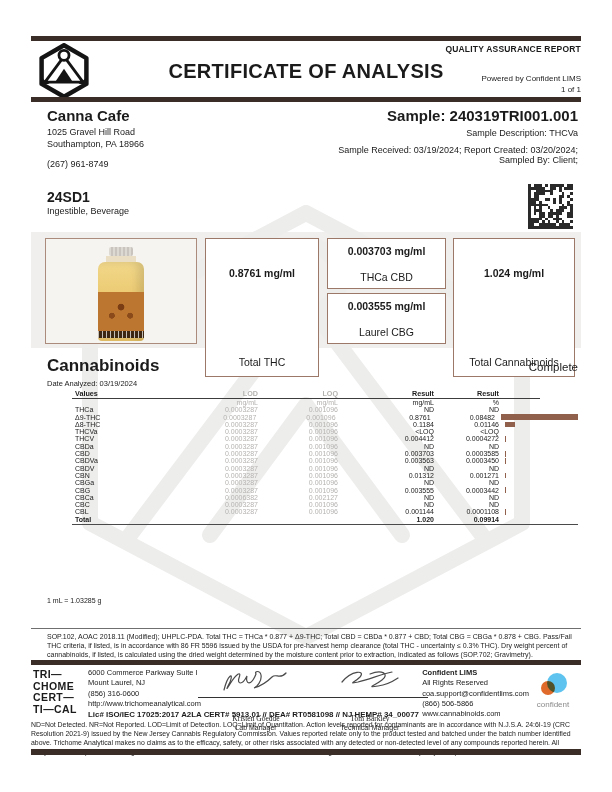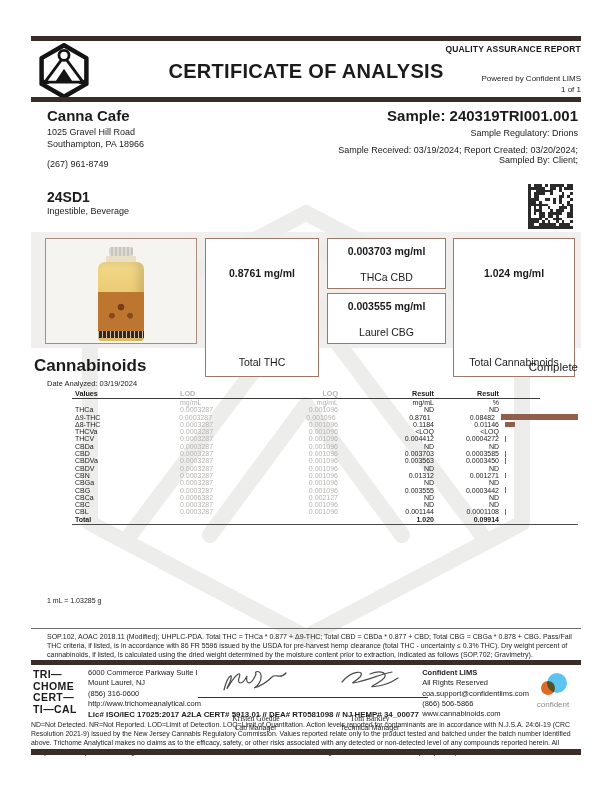--- a/index.html
+++ b/index.html
@@ -37,29 +37,29 @@
   .bod{position:absolute;left:0;top:15px;width:46px;height:79px;border-radius:7px 7px 4px 4px;overflow:hidden;
        background:linear-gradient(#f2d98b,#e9c469 55%);box-shadow:inset -6px 0 8px rgba(0,0,0,.12);}
   .lbl{position:absolute;left:0;top:38%;width:100%;height:54%;
        background:radial-gradient(circle at 50% 35%, #7a3d14 0 9%, transparent 10%),
                   radial-gradient(circle at 30% 55%, #8a4a1a 0 7%, transparent 8%),
                   radial-gradient(circle at 70% 55%, #8a4a1a 0 7%, transparent 8%),
                   #bd762f;}
   .lblband{position:absolute;left:0;bottom:3px;width:100%;height:7px;background:#3c2713;
        background-image:repeating-linear-gradient(90deg,rgba(255,255,255,.7) 0 1px,transparent 1px 4px);}
   
-  .sec-title{left:34px;top:356px;font-size:17px;font-weight:700;}
+  .sec-title{left:47px;top:356px;font-size:17px;font-weight:700;}
   .status{right:34px;top:361px;font-size:11.5px;}
   .date-an{left:47px;top:379px;font-size:7.5px;}
   .tbl{left:72px;top:389px;width:506px;z-index:2;}
   .t-row{display:flex;align-items:center;height:7.3px;font-size:7px;line-height:7.3px;}
   .t-head{height:9px;font-size:7.2px;font-weight:700;}
   .hline{width:468px;border-bottom:1px solid #3c3c3c;height:0;}
   .c-an{width:108px;padding-left:3px;box-sizing:border-box;}
-  .c-lod{width:78px;text-align:left;color:#b5b3b0;}
+  .c-lod{width:78px;text-align:right;color:#b5b3b0;}
   .c-loq{width:80px;text-align:right;color:#b5b3b0;}
   .c-r1{width:96px;text-align:right;}
   .c-r2{width:65px;text-align:right;}
   .c-bar{flex:1;padding-left:6px;display:flex;align-items:center;}
   .bar{height:5.6px;}
   .t-total{font-weight:700;}
   .tline{width:506px;border-bottom:1.6px solid #4a4a4a;height:0;margin-top:1px;}
   .conv{left:47px;top:597px;font-size:7px;}
   
   .fn-line{left:31px;top:628px;width:550px;border-top:1px solid #6f6f6f;height:0;z-index:2;}
@@ -115,21 +115,21 @@
   <div class="abs z2 pageno">1 of 1</div>
 
   <div class="brown-bar" style="top:97px"></div>
 
   <div class="abs z2 client-name">Canna Cafe</div>
   <div class="abs z2 cl" style="top:127px">1025 Gravel Hill Road</div>
   <div class="abs z2 cl" style="top:139px">Southampton, PA 18966</div>
   <div class="abs z2 cl" style="top:159px">(267) 961-8749</div>
 
   <div class="abs z2 sample-id">Sample: 240319TRI001.001</div>
-  <div class="abs z2 sr" style="top:128px">Sample Regulatory: Drions</div>
+  <div class="abs z2 sr" style="top:128px">Sample Description: THCVa</div>
   <div class="abs z2 sr" style="top:145px">Sample Received: 03/19/2024; Report Created: 03/20/2024;</div>
   <div class="abs z2 sr" style="top:155px">Sampled By: Client;</div>
 
   <div class="abs z2 batch">24SD1</div>
   <div class="abs z2 matrix">Ingestible, Beverage</div>
   <div class="abs datamatrix">
       <i style="left:0px;top:0px"></i>
       <i style="left:5.6px;top:0px"></i>
       <i style="left:8.399999999999999px;top:0px"></i>
       <i style="left:11.2px;top:0px"></i>

